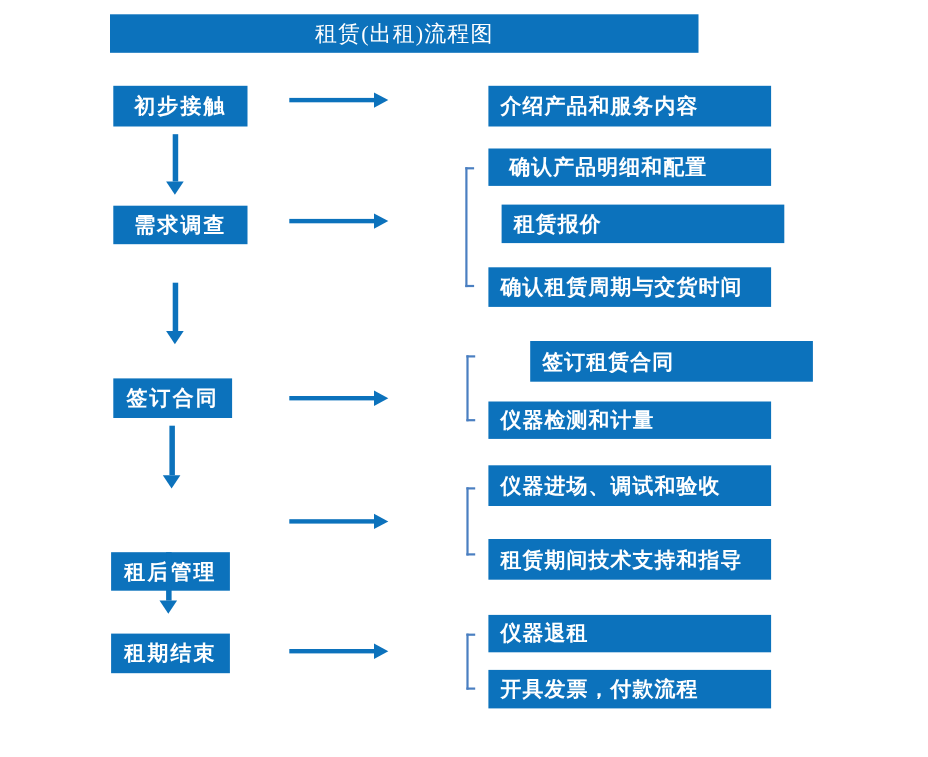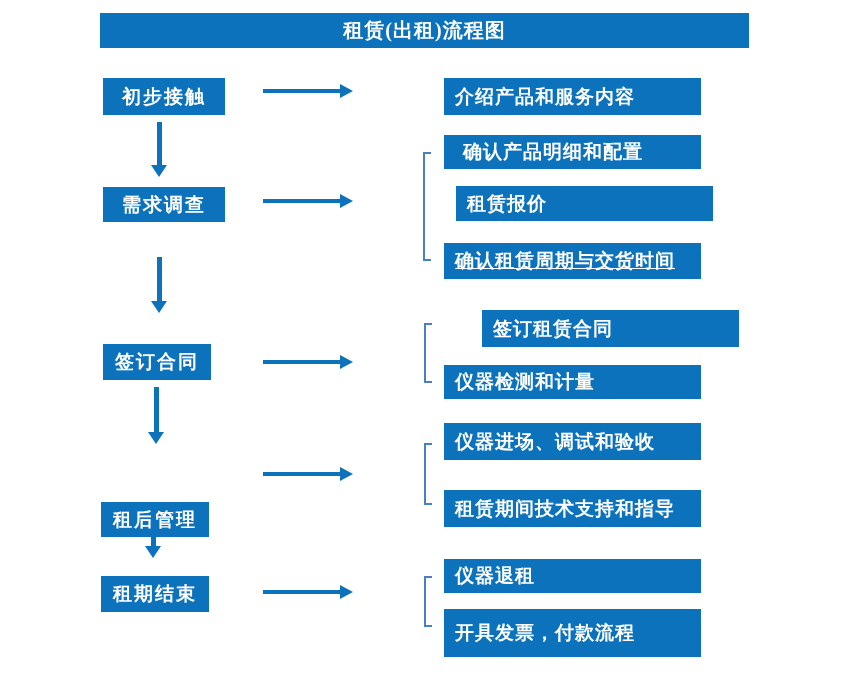--- a/index.html
+++ b/index.html
@@ -8,24 +8,24 @@
   }
   html,body{margin:0;padding:0;background:#ffffff;}
   .canvas{
     position:relative;
     width:844px;height:688px;
     background:#ffffff;
     font-family:"Liberation Serif","DejaVu Serif",serif;
     overflow:hidden;
   }
   .title-bar{
-    position:absolute;left:100px;top:13px;width:649px;height:35px;
+    position:absolute;left:100px;top:13px;width:535px;height:35px;
     background:var(--blue);color:#fff;
     display:flex;align-items:center;justify-content:center;
-    font-size:20px;font-weight:bold;letter-spacing:1px;
+    font-size:20px;font-weight:normal;letter-spacing:1px;
   }
   .step-box{
     position:absolute;background:var(--blue);color:#fff;
     display:flex;align-items:center;justify-content:center;
     font-size:19px;font-weight:bold;letter-spacing:2px;
   }
   .detail-box{
     position:absolute;left:444px;width:257px;background:var(--blue);color:#fff;
     display:flex;align-items:center;justify-content:flex-start;
     padding-left:11px;box-sizing:border-box;
@@ -111,24 +111,24 @@
 
   <div class="bracket" style="left:423px;top:152px;height:109px;"></div>
   <div class="bracket" style="left:424px;top:323px;height:60px;"></div>
   <div class="bracket" style="left:424px;top:443px;height:62px;"></div>
   <div class="bracket" style="left:424px;top:576px;height:51px;"></div>
 
   <div class="detail-box" style="top:78px;height:37px;">介绍产品和服务内容</div>
 
   <div class="detail-box" style="top:135px;height:34px;padding-left:19px;">确认产品明细和配置</div>
   <div class="detail-box" style="top:186px;height:35px;margin-left:12px;">租赁报价</div>
-  <div class="detail-box" style="top:243px;height:36px;text-decoration:underline;">确认租赁周期与交货时间</div>
+  <div class="detail-box" style="top:243px;height:36px;">确认租赁周期与交货时间</div>
 
   <div class="detail-box" style="top:310px;height:37px;margin-left:38px;">签订租赁合同</div>
   <div class="detail-box" style="top:365px;height:34px;">仪器检测和计量</div>
 
   <div class="detail-box" style="top:423px;height:37px;">仪器进场、调试和验收</div>
   <div class="detail-box" style="top:490px;height:37px;">租赁期间技术支持和指导</div>
 
   <div class="detail-box" style="top:559px;height:34px;">仪器退租</div>
-  <div class="detail-box" style="top:609px;height:48px;">开具发票，付款流程</div>
+  <div class="detail-box" style="top:609px;height:35px;">开具发票，付款流程</div>
 
 </div>
 
 </body></html>

